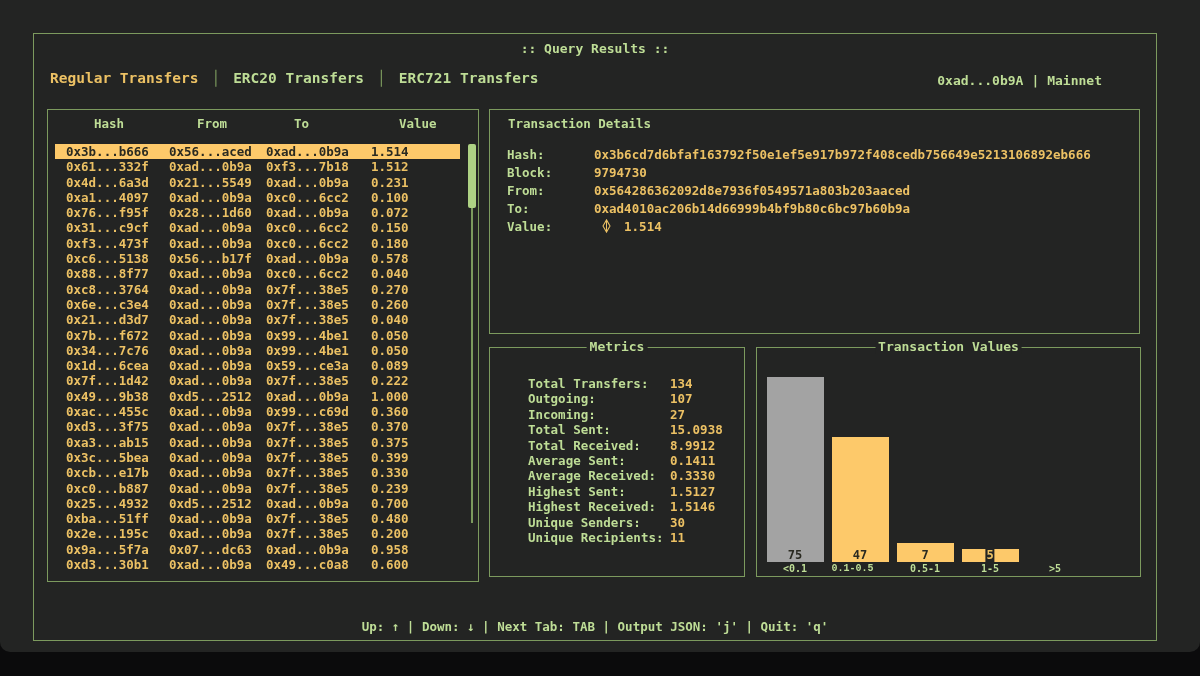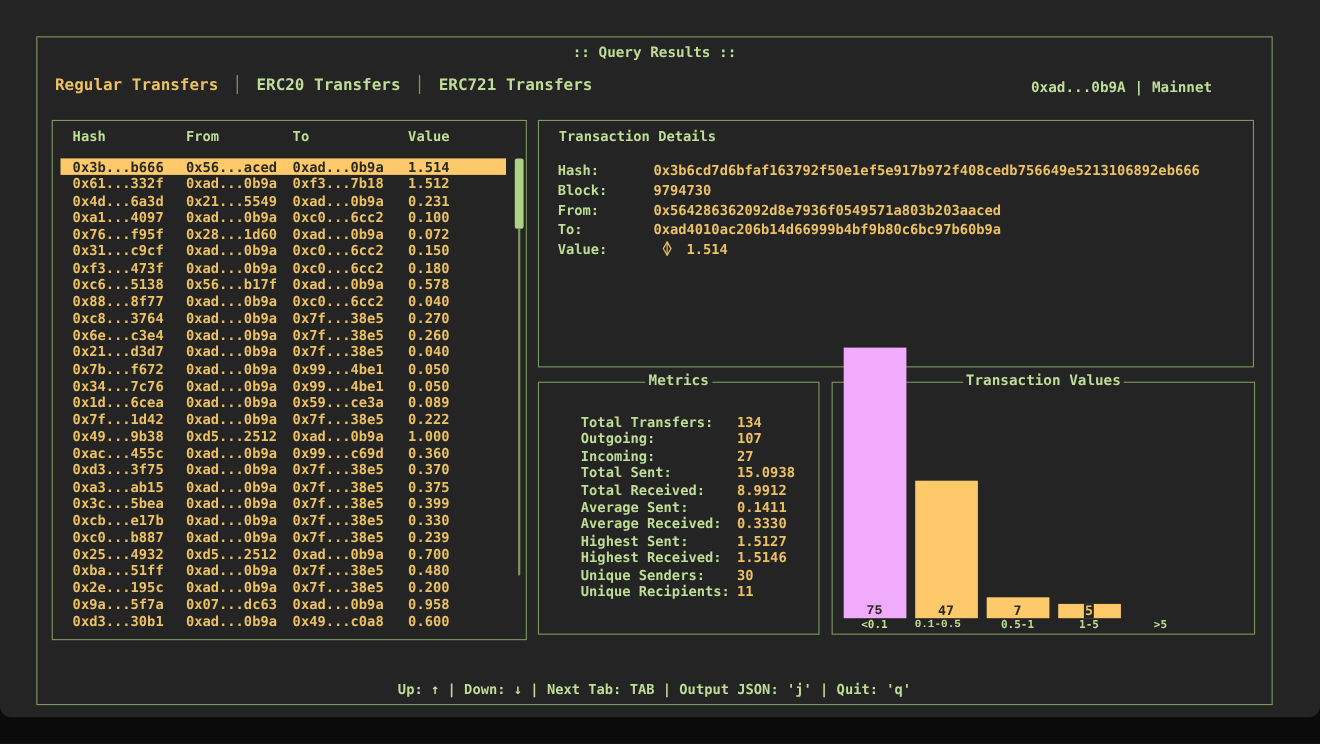--- a/index.html
+++ b/index.html
@@ -29,21 +29,21 @@
   .account-line{position:absolute;top:39px;right:54px;font-size:13px;color:var(--green);display:flex;gap:8px;}
   .panel{position:absolute;border:1.5px solid var(--green-dim);}
   .table-panel{left:13px;top:75px;width:432px;height:473px;}
   .details-panel{left:455px;top:75px;width:651px;height:225px;}
   .metrics-panel{left:455px;top:313px;width:256px;height:230px;}
   .chart-panel{left:722px;top:313px;width:385px;height:230px;}
   .panel-title-inline{position:absolute;top:6px;left:18px;color:var(--green);font-size:12.5px;}
   .legend{position:absolute;top:-9px;left:50%;transform:translateX(-50%);background:var(--bg);padding:0 3px;color:var(--green);font-size:13px;white-space:nowrap;}
   
   .thead{position:absolute;top:6px;left:0;right:0;height:16px;color:var(--green);font-size:12.5px;}
-  .thead span{position:absolute;}
+  .thead span{position:absolute;margin-left:28px;}
   .th1{left:18px;} .th2{left:121px;} .th3{left:218px;} .th4{left:323px;}
   .trows{position:absolute;top:34px;left:0;right:0;}
   .trow{position:relative;height:15.3px;line-height:15.4px;margin-left:7px;width:405px;color:var(--amber);font-size:12.5px;}
   .trow span{position:absolute;white-space:pre;}
   .trow .c1{left:11px;} .trow .c2{left:114px;} .trow .c3{left:211px;} .trow .c4{left:316px;}
   .trow.selected{background:var(--amber-bright);color:var(--dark-text);}
   .scroll-thumb{position:absolute;top:34px;left:420px;width:8px;height:64px;background:#aed284;border-radius:2px;}
   .scroll-track{position:absolute;top:98px;left:423px;width:2px;height:315px;background:var(--green-dim);}
   
   .drows{position:absolute;top:36px;left:17px;right:8px;font-size:12.5px;}
@@ -324,21 +324,21 @@
           <div class="mrow"><span class="mlabel">Highest Sent:</span><span class="mvalue">1.5127</span></div>
           <div class="mrow"><span class="mlabel">Highest Received:</span><span class="mvalue">1.5146</span></div>
           <div class="mrow"><span class="mlabel">Unique Senders:</span><span class="mvalue">30</span></div>
           <div class="mrow"><span class="mlabel">Unique Recipients:</span><span class="mvalue">11</span></div>
         </div>
     </div>
 
     <div class="panel chart-panel">
       <div class="legend">Transaction Values</div>
       <div class="bars">
-          <div class="bar" style="left: 9.5px; height: 246px; background: #f0abfc; font-family: Liberation Mono, monospace;">
+          <div class="bar" style="left: 9.5px; height: 185px; background: #a3a3a3;">
             <span class="bar-value">75</span>
           </div>
           <div class="bar-cat" style="left: 5.5px;">&lt;0.1</div>
           <div class="bar" style="left: 74.5px; height: 125px; background: rgb(253, 201, 106);">
             <span class="bar-value">47</span>
           </div>
           <div class="bar-cat" style="left: 63px; font-family: Liberation Mono, monospace;">0.1-0.5</div>
           <div class="bar" style="left: 139.5px; height: 19px; background: rgb(253, 201, 106);">
             <span class="bar-value">7</span>
           </div>

